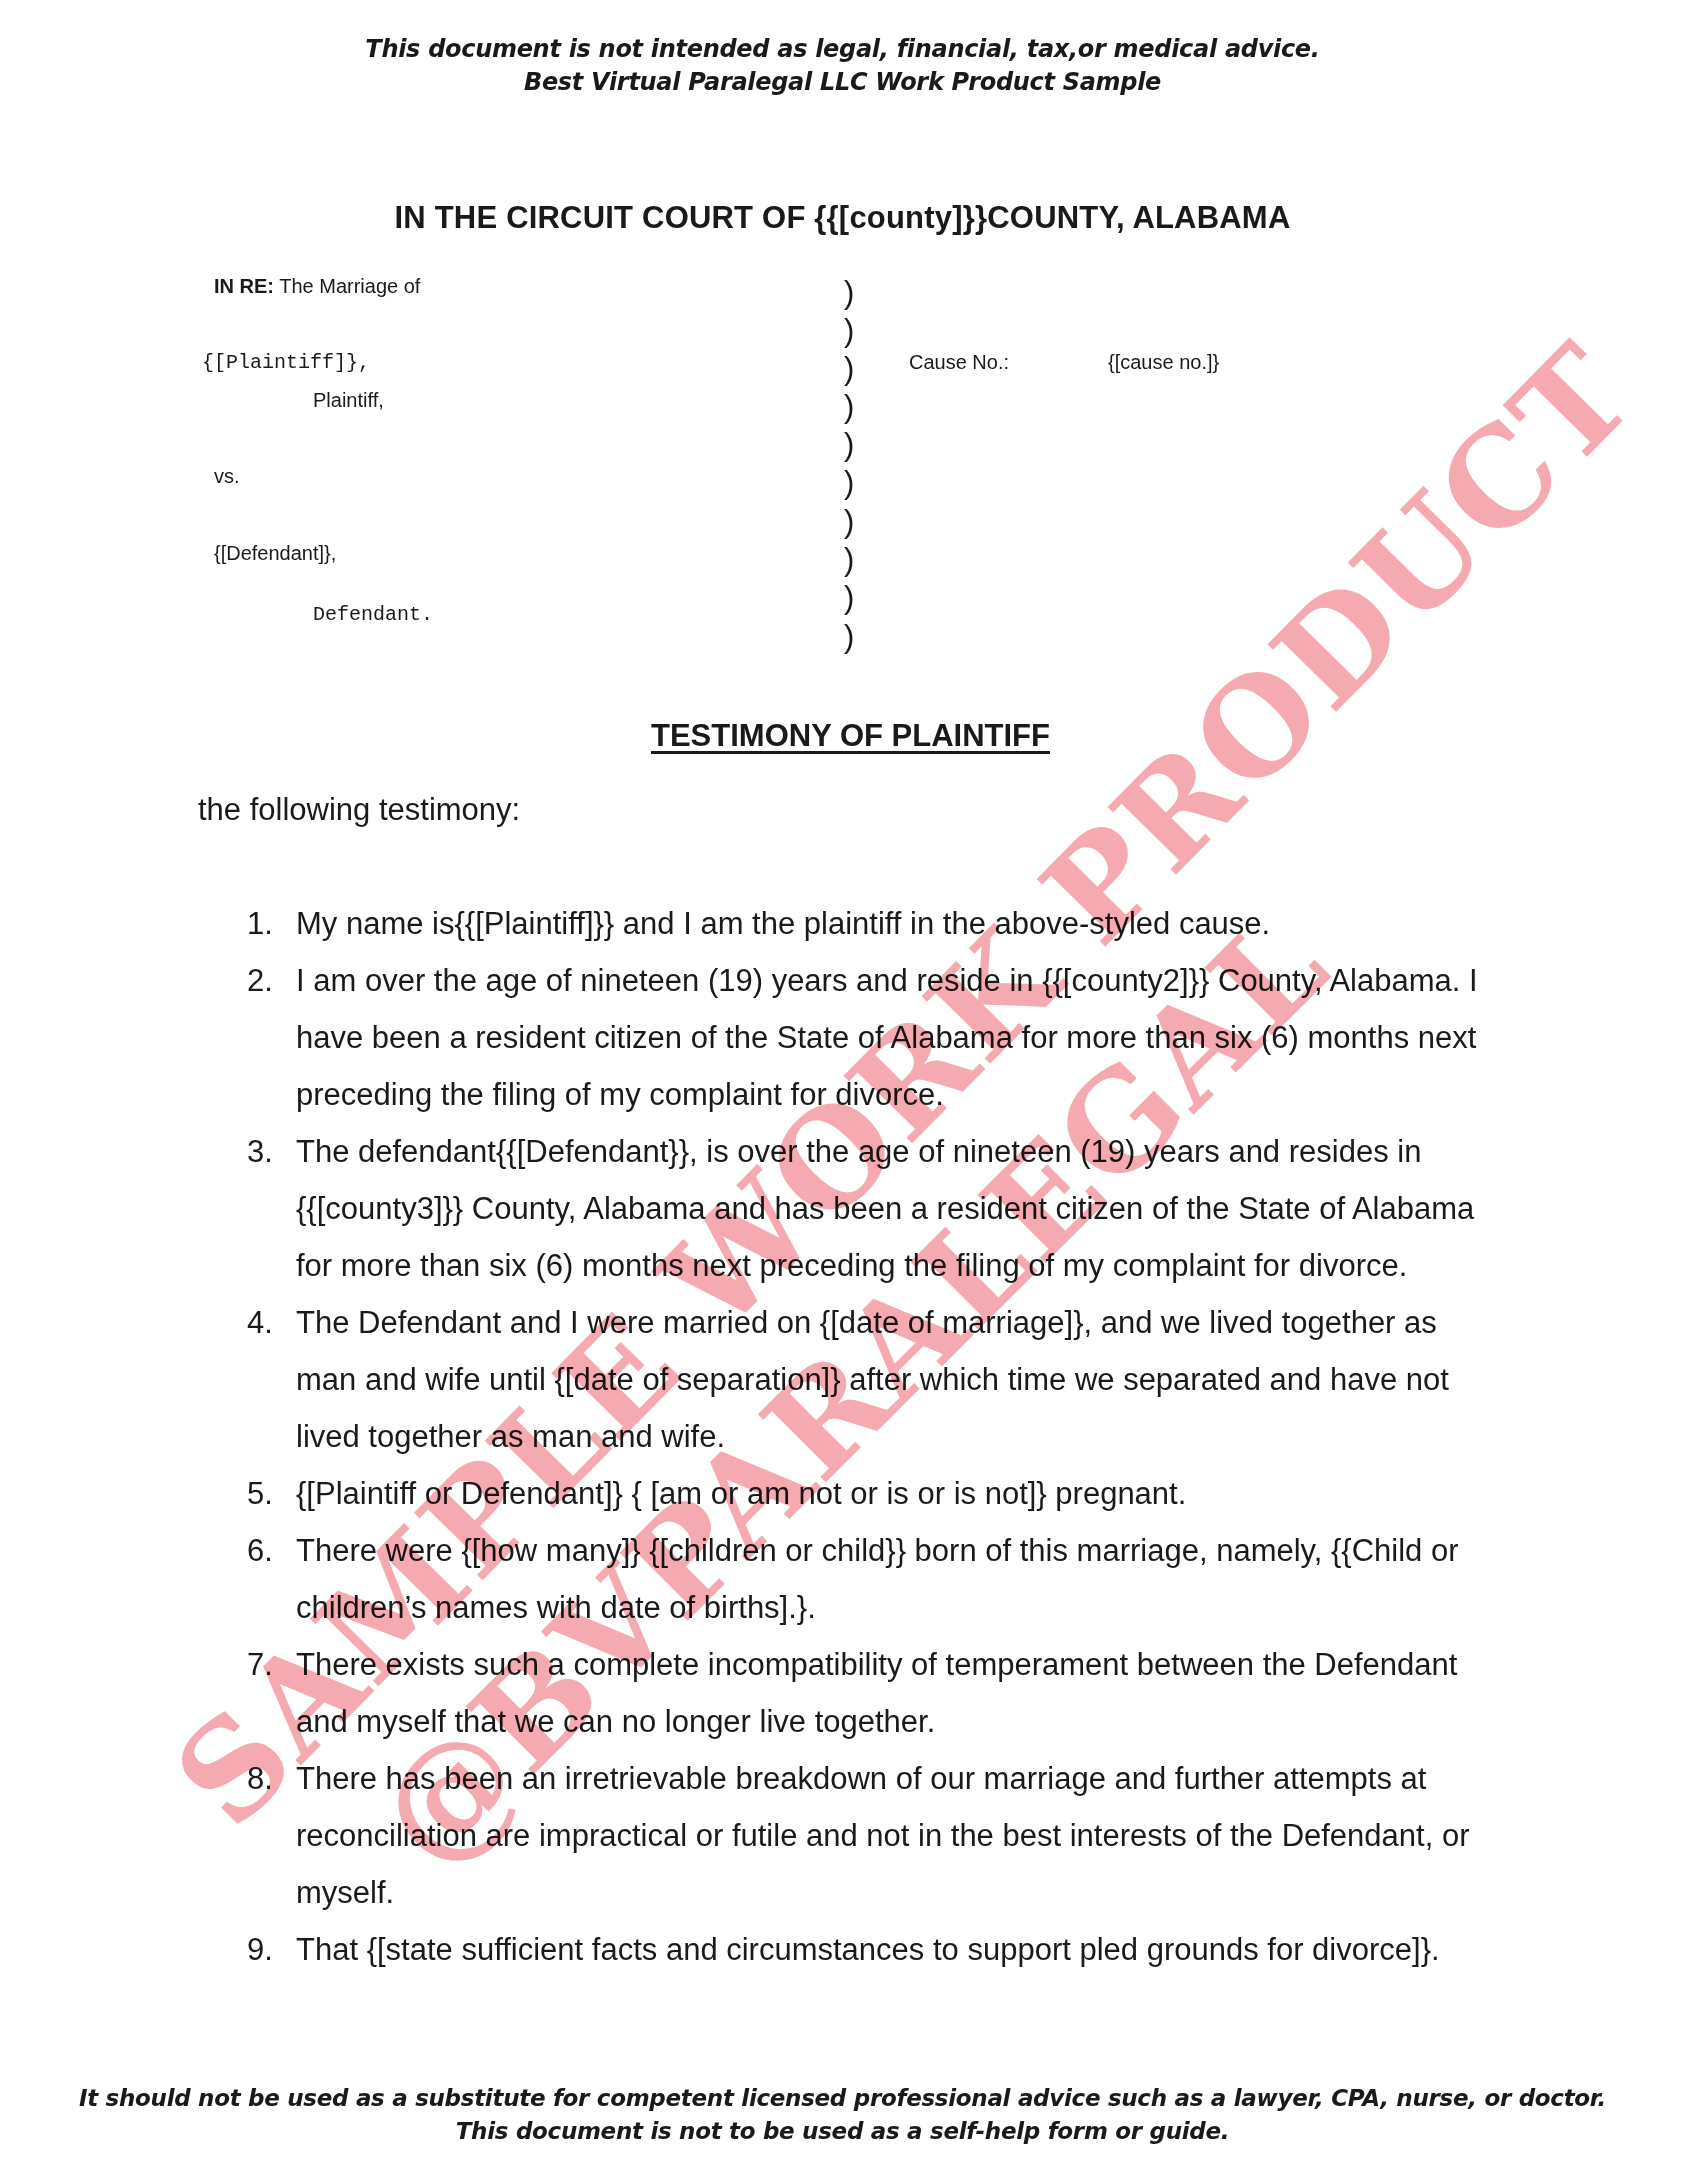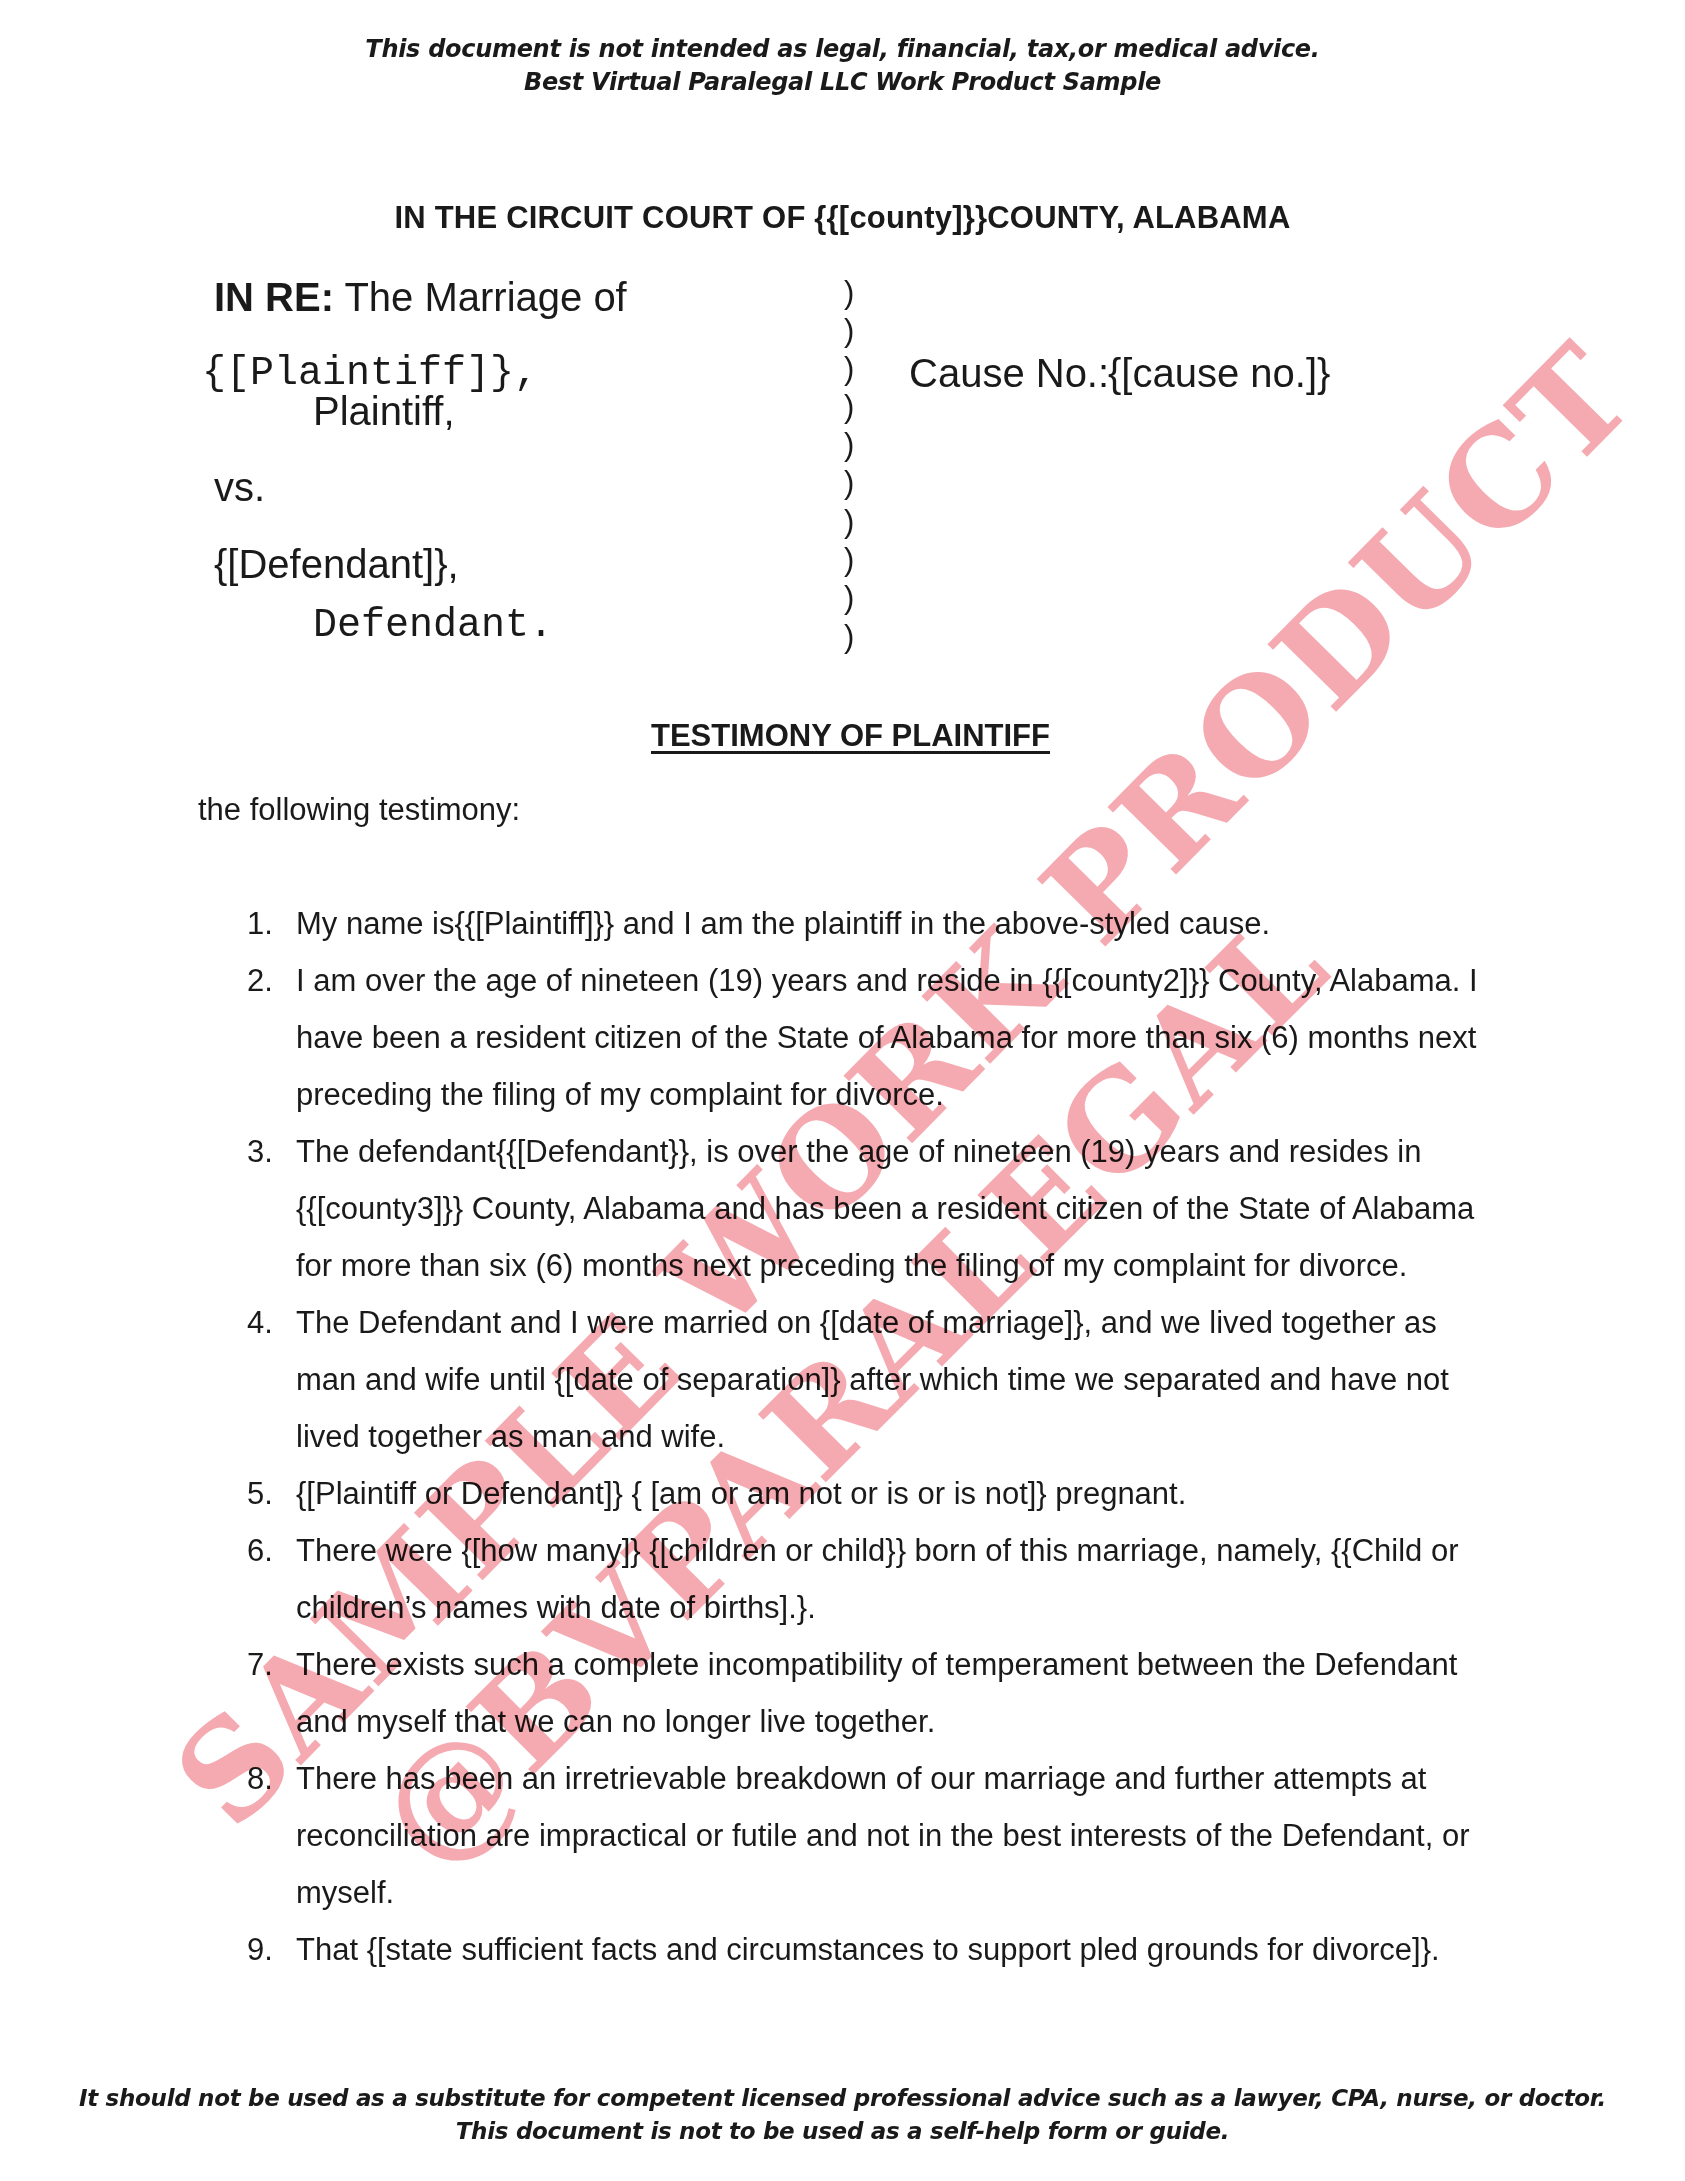--- a/index.html
+++ b/index.html
@@ -16,21 +16,21 @@
   .disclaimer div { white-space: nowrap; }
 
   .serif { font-family: Liberation Sans, sans-serif; }
 
   .court-title {
     position: absolute; top: 200px; left: 0; width: 1685px; text-align: center;
     font-size: 31px; font-weight: bold; letter-spacing: 0.2px;
   }
 
   .caption { position: absolute; top: 0; left: 0; }
-  .cap-line { position: absolute; font-size: 40px; white-space: nowrap; }
+  .cap-line { position: absolute; font-size: 20px; white-space: nowrap; }
   .paren { position: absolute; left: 844px; font-size: 31px; }
 
   .doc-heading {
     position: absolute; top: 718px; left: 0; width: 1685px; text-align: center;
     font-size: 31px; font-weight: bold; text-decoration: underline; text-underline-offset: 5.3px; padding-left: 8px;
   }
 
   .intro { position: absolute; left: 198px; top: 781px; width: 1282px; font-size: 31px; line-height: 57px; }
   .intro .indent { padding-left: 98px; }
 

